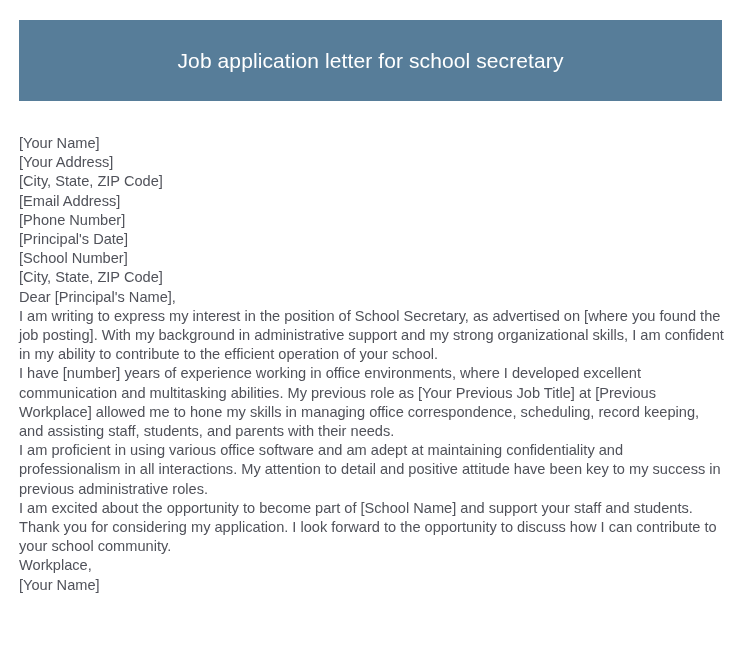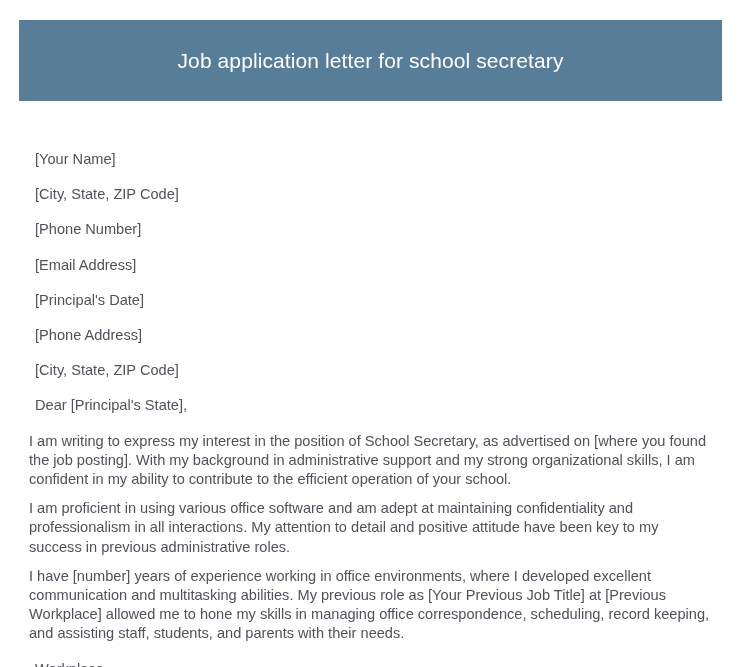--- a/index.html
+++ b/index.html
@@ -55,60 +55,62 @@
     color: #50525a;
     font-family: "Liberation Sans", sans-serif;
     font-size: 14.6px;
     line-height: 19.2px;
     box-sizing: border-box;
   }
 
   .line {
     display: block;
     white-space: pre-wrap;
-    margin: 16px;
+    margin: 0;
     padding: 0;
   }
 
   .para {
     display: block;
-    margin: 10px;
+    margin: 0;
     padding: 0;
     text-align: left;
     white-space: normal;
   }
 </style>
 </head>
 <body>
 
 <div class="page">
 
   <div class="banner">
     <div class="banner-title">Job application letter for school secretary</div>
   </div>
 
   <div class="letter">
 
     <div>
       <span class="line">[Your Name]</span>
+      <span class="line">[Your Address]</span>
       <span class="line">[City, State, ZIP Code]</span>
+      <span class="line">[Email Address]</span>
       <span class="line">[Phone Number]</span>
-      <span class="line">[Email Address]</span>
     </div>
 
     <div>
       <span class="line">[Principal's Date]</span>
-      <span class="line">[Phone Address]</span>
+      <span class="line">[School Number]</span>
       <span class="line">[City, State, ZIP Code]</span>
     </div>
 
-    <span class="line">Dear [Principal's State],</span>
+    <span class="line">Dear [Principal's Name],</span>
 
     <p class="para">I am writing to express my interest in the position of School Secretary, as advertised on [where you found the job posting]. With my background in administrative support and my strong organizational skills, I am confident in my ability to contribute to the efficient operation of your school.</p>
+    <p class="para">I have [number] years of experience working in office environments, where I developed excellent communication and multitasking abilities. My previous role as [Your Previous Job Title] at [Previous Workplace] allowed me to hone my skills in managing office correspondence, scheduling, record keeping, and assisting staff, students, and parents with their needs.</p>
     <p class="para">I am proficient in using various office software and am adept at maintaining confidentiality and professionalism in all interactions. My attention to detail and positive attitude have been key to my success in previous administrative roles.</p>
-    <p class="para">I have [number] years of experience working in office environments, where I developed excellent communication and multitasking abilities. My previous role as [Your Previous Job Title] at [Previous Workplace] allowed me to hone my skills in managing office correspondence, scheduling, record keeping, and assisting staff, students, and parents with their needs.</p>
+    <p class="para">I am excited about the opportunity to become part of [School Name] and support your staff and students. Thank you for considering my application. I look forward to the opportunity to discuss how I can contribute to your school community.</p>
 
     <span class="line">Workplace,</span>
     <span class="line">[Your Name]</span>
 
   </div>
 
 </div>
 
 </body></html>

